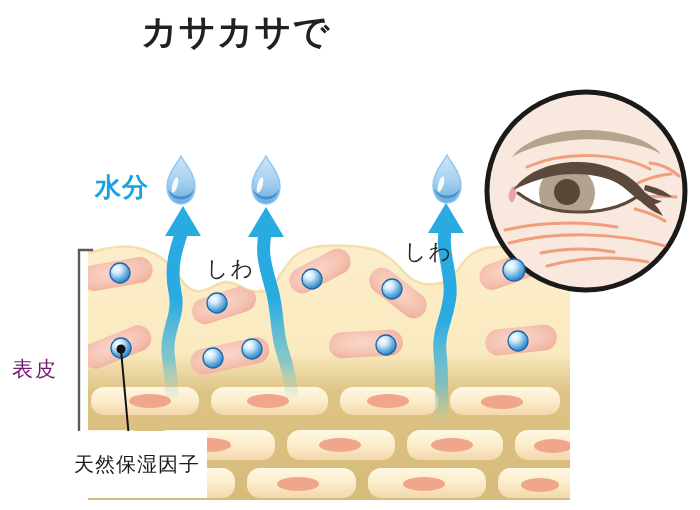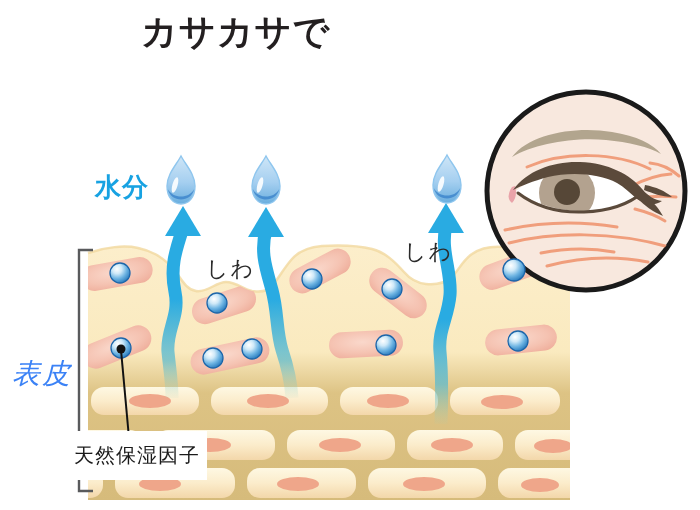--- a/index.html
+++ b/index.html
@@ -12,24 +12,24 @@
   .title{
     left:95px;top:8px;font-size:36px;font-weight:bold;color:#231f20;
     line-height:48px;letter-spacing:1px;margin-left:46px;
   }
   .moisture{
     left:95px;top:170px;font-size:26px;font-weight:bold;color:#17a2e2;letter-spacing:1px;
   }
   .wrinkle{font-size:22px;color:#2b2b2b;letter-spacing:2px;}
   .wrinkle1{left:206px;top:254px;}
   .wrinkle2{left:404px;top:237px;}
-  .epidermis{left:12px;top:355px;font-size:28px;color:#3b82f6;letter-spacing:2px;font-style:italic;}
+  .epidermis{left:12px;top:355px;font-size:21px;color:#701a75;letter-spacing:2px;}
   .nmf{
     left:67px;top:431px;font-size:20px;color:#1a1a1a;background:#ffffff;
-    padding:11px 7px;letter-spacing:1px;
+    padding:20px 7px;letter-spacing:1px;
   }
 </style>
 </head>
 <body>
 
 <div class="stage">
 
 <svg width="700" height="510" viewBox="0 0 700 510">
   <defs>
     <linearGradient id="gEpi" x1="0" y1="245" x2="0" y2="500" gradientUnits="userSpaceOnUse">

